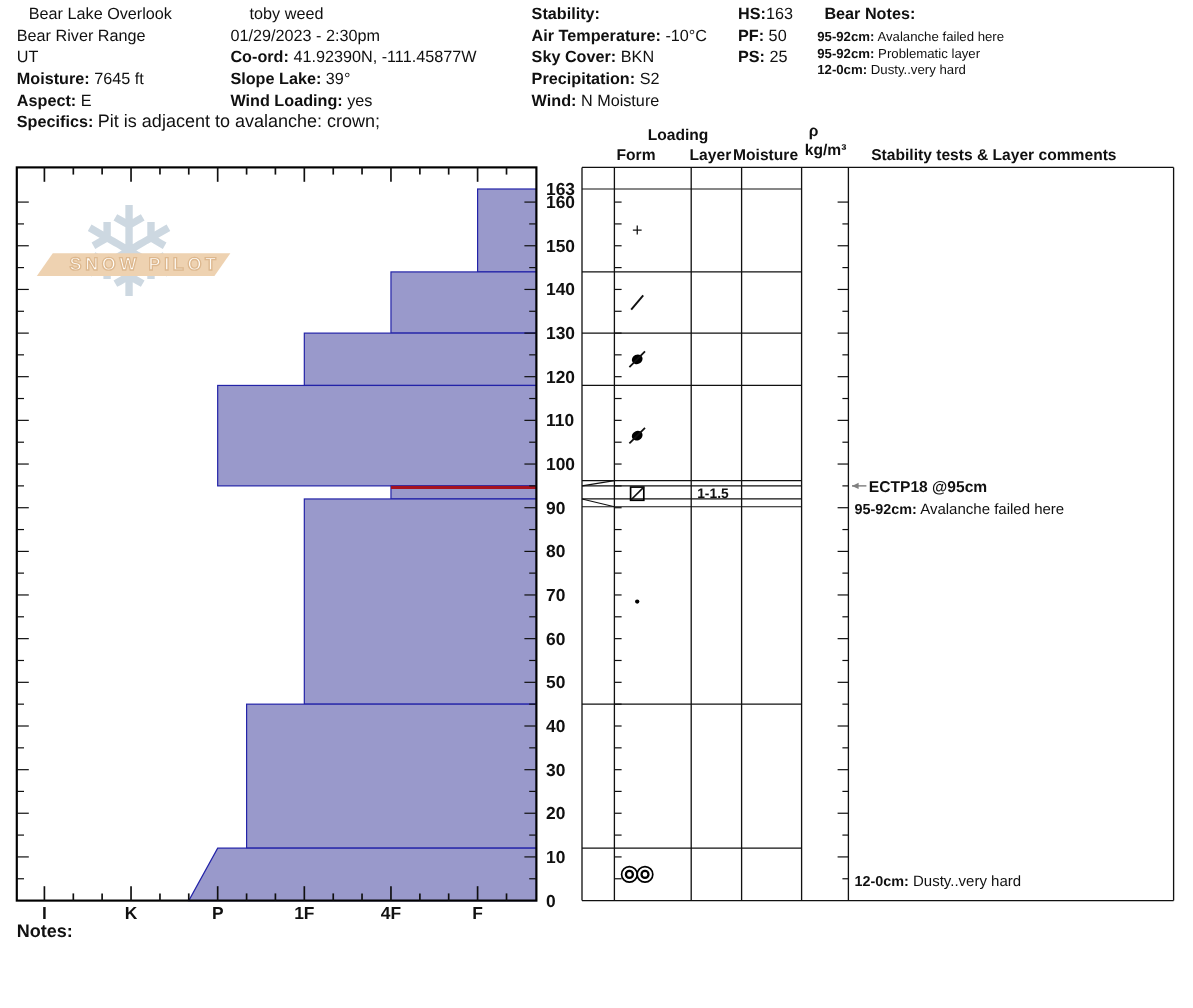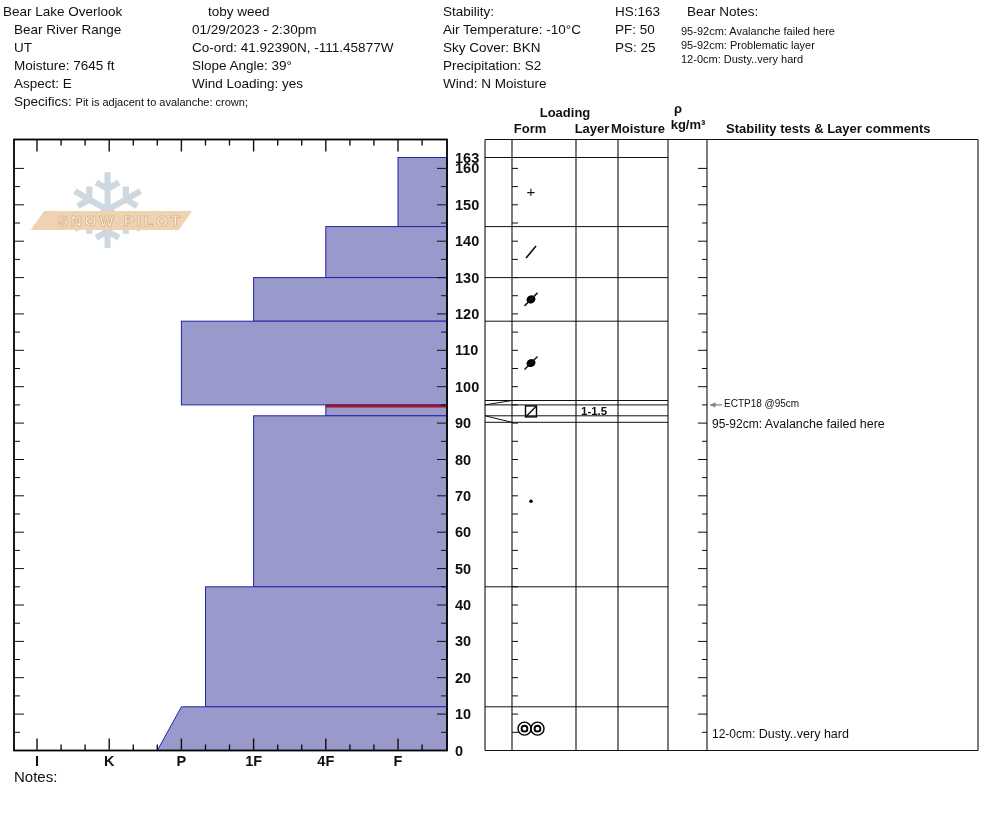--- a/index.html
+++ b/index.html
@@ -1,51 +1,51 @@
 <!DOCTYPE html>
 <html><head>
 <meta charset="utf-8">
 <style>
   html,body{margin:0;padding:0}
   body{width:994px;height:840px;position:relative;background:#fff;color:#101010;
        font-family:"Liberation Sans",sans-serif;overflow:hidden}
   .abs{position:absolute}
   .h{font-size:13.5px;line-height:18px;white-space:nowrap}
-  .b{font-weight:normal}
-  .sm{font-size:11px}
+  .b{font-weight:bold}
+  .sm{font-size:15px}
   .note{font-size:11px;line-height:14px;white-space:nowrap}
   .colhead{font-size:13px;font-weight:bold;text-align:center;white-space:nowrap}
   .cmt{font-size:12.5px;white-space:nowrap}
   .cmt .b{font-size:12px}
   #snowflake{left:64px;top:160px;font-size:104px;line-height:1;color:#cdd8e1;z-index:0}
   #banner{left:44px;top:211px;width:148px;height:19px;background:#eed2b1;
           transform:skewX(-35deg);transform-origin:top left;z-index:1}
   #banner-text{display:block;transform:skewX(35deg);transform-origin:top left;
                font-size:15px;font-weight:bold;letter-spacing:3px;line-height:19px;
                padding-left:14px;color:#fffdf8;-webkit-text-stroke:1.1px #ddb88f}
-  #ectp{left:724px;top:398px;font-size:10px;font-weight:normal;white-space:nowrap}
+  #ectp{left:724px;top:398px;font-size:13px;font-weight:bold;white-space:nowrap}
   #cmt1{left:712px;top:417px}
   #cmt2{left:712px;top:727px}
   #notes{left:14px;top:768px;font-size:15px}
   svg{position:absolute;left:0;top:0}
 </style>
 </head>
 <body>
 
-<div class="abs h" style="left:3px;top:3px">Bear Lake Overlook</div>
+<div class="abs h" style="left:24px;top:3px">Bear Lake Overlook</div>
 <div class="abs h" style="left:14px;top:21px">Bear River Range</div>
 <div class="abs h" style="left:14px;top:39px">UT</div>
 <div class="abs h" style="left:14px;top:57px"><span class="b">Moisture:</span> <span>7645 ft</span></div>
 <div class="abs h" style="left:14px;top:75px"><span class="b">Aspect:</span> <span>E</span></div>
 <div class="abs h" style="left:14px;top:93px"><span class="b">Specifics:</span> <span class="sm">Pit is adjacent to avalanche: crown;</span></div>
 
 <div class="abs h" style="left:208px;top:3px">toby weed</div>
 <div class="abs h" style="left:192px;top:21px">01/29/2023 - 2:30pm</div>
 <div class="abs h" style="left:192px;top:39px"><span class="b">Co-ord:</span> <span>41.92390N, -111.45877W</span></div>
-<div class="abs h" style="left:192px;top:57px"><span class="b">Slope Angle:</span> <span>39°</span></div>
+<div class="abs h" style="left:192px;top:57px"><span class="b">Slope Lake:</span> <span>39°</span></div>
 <div class="abs h" style="left:192px;top:75px"><span class="b">Wind Loading:</span> <span>yes</span></div>
 
 <div class="abs h" style="left:443px;top:3px"><span class="b">Stability:</span> <span></span></div>
 <div class="abs h" style="left:443px;top:21px"><span class="b">Air Temperature:</span> <span>-10°C</span></div>
 <div class="abs h" style="left:443px;top:39px"><span class="b">Sky Cover:</span> <span>BKN</span></div>
 <div class="abs h" style="left:443px;top:57px"><span class="b">Precipitation:</span> <span>S2</span></div>
 <div class="abs h" style="left:443px;top:75px"><span class="b">Wind:</span> <span>N Moisture</span></div>
 
 <div class="abs h" style="left:615px;top:3px"><span class="b">HS:</span><span>163</span></div>
 <div class="abs h" style="left:615px;top:21px"><span class="b">PF:</span> <span>50</span></div>

